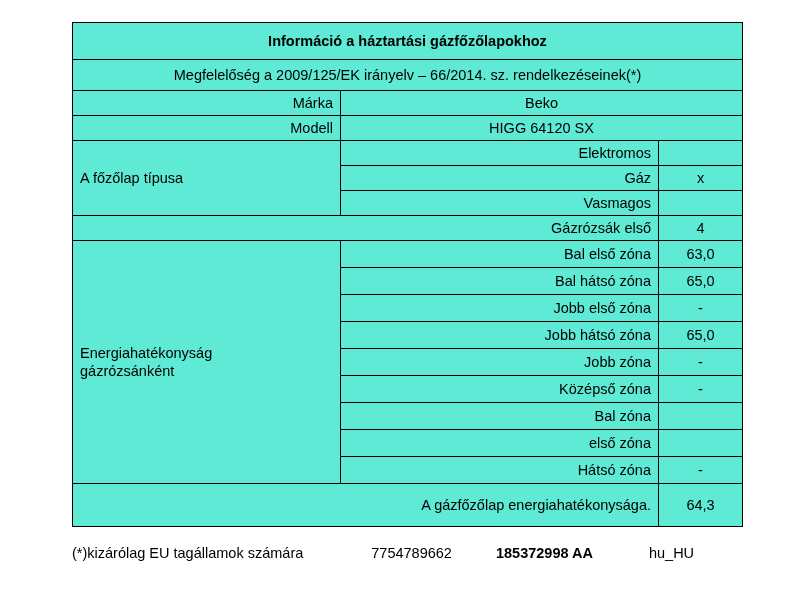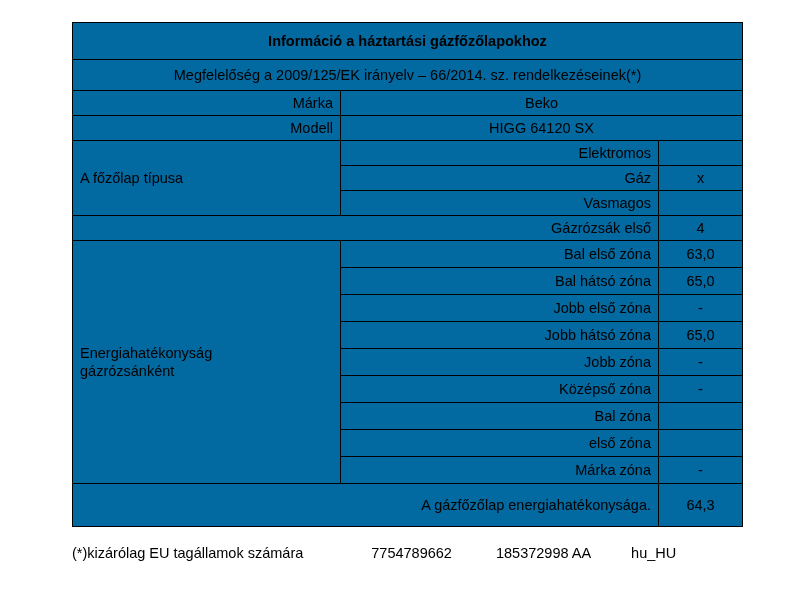--- a/index.html
+++ b/index.html
@@ -20,21 +20,21 @@
     width:670px;
     border-collapse:collapse;
     table-layout:fixed;
   }
   table.fiche td{
     border:1.6px solid #000000;
     padding:0 7px;
     font-size:14.5px;
     line-height:1.25;
     vertical-align:middle;
-    background:#0369a1;
+    background:#5eead4;
   }
   .c-label{width:268px;}
   .c-mid{width:318px;}
   .c-val{width:84px;}
 
   .title-cell{
     text-align:center;
     font-weight:bold;
     font-size:15.5px;
     height:36px;
@@ -63,22 +63,22 @@
   .footer{
     position:absolute;
     left:72px;
     top:527px;
     width:680px;
     font-size:14.5px;
     white-space:nowrap;
   }
   .footer .fnote{display:inline-block;}
   .footer .fcode1{display:inline-block;margin-left:68px;margin-top:18px;}
-  .footer .fcode2{display:inline-block;margin-left:44px;}
-  .footer .flocale{display:inline-block;margin-left:40px;}
+  .footer .fcode2{display:inline-block;margin-left:44px;font-weight:bold;}
+  .footer .flocale{display:inline-block;margin-left:56px;}
 </style>
 </head>
 <body>
 
 <div id="sheet">
 
   <table class="fiche">
     <colgroup>
       <col class="c-label">
         <col class="c-mid">
@@ -153,21 +153,21 @@
       </tr>
       <tr class="r-zone">
         <td class="lbl">Bal zóna</td>
         <td class="v-center"></td>
       </tr>
       <tr class="r-zone">
         <td class="lbl">első zóna</td>
         <td class="v-center"></td>
       </tr>
       <tr class="r-zone">
-        <td class="lbl">Márka zóna</td>
+        <td class="lbl">Hátsó zóna</td>
         <td class="v-center">-</td>
       </tr>
 
       <tr class="big-row">
         <td colspan="2" class="lbl">A gázfőzőlap energiahatékonysága.</td>
         <td class="v-center">64,3</td>
       </tr>
 
     </tbody>
   </table>

